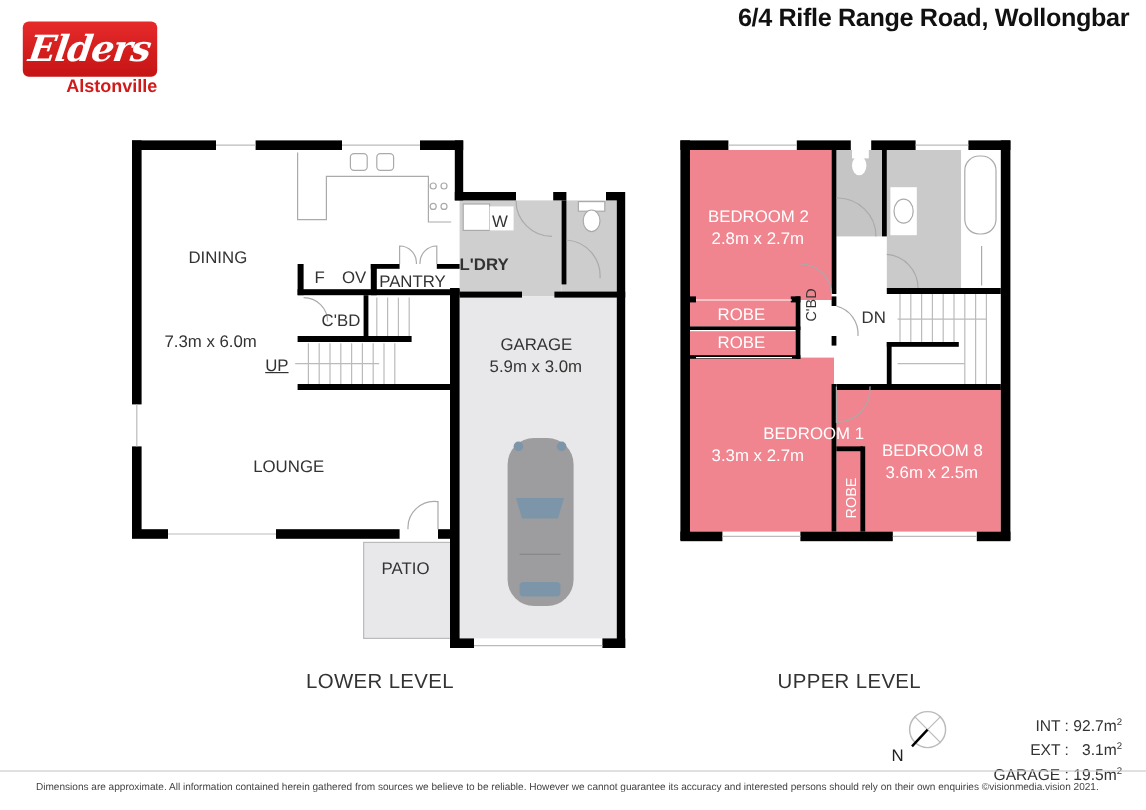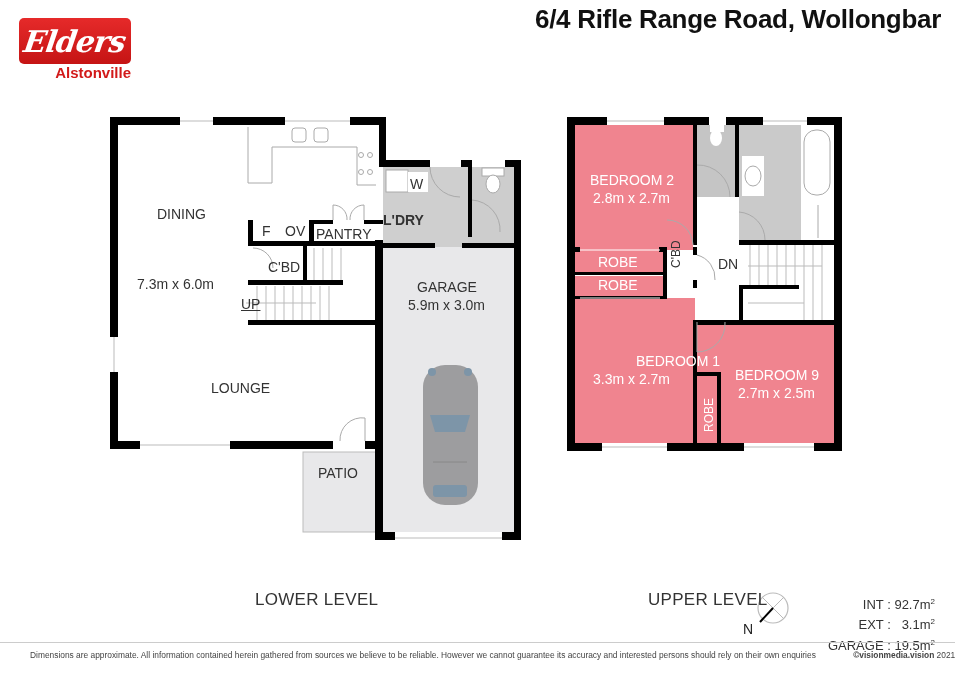--- a/index.html
+++ b/index.html
@@ -1,29 +1,29 @@
 <!DOCTYPE html>
 <html><head>
   <meta charset="utf-8">
   <style>
     html, body { margin: 0; padding: 0; background: #ffffff; }
     body { width: 955px; height: 675px; position: relative; overflow: hidden; font-family: "Liberation Sans", sans-serif; color: #222; }
     .abs { position: absolute; }
     .logo-box { left: 19px; top: 18px; width: 112px; height: 46px; background: linear-gradient(#e62a2a, #c51414); border-radius: 5px; display:flex; align-items:center; justify-content:center; }
     .logo-text { color: #fff; font-family: "DejaVu Serif", serif; font-style: italic; font-weight: bold; font-size: 30px; letter-spacing: -1px; transform: skewX(-8deg); }
     .logo-sub { left: 19px; top: 64px; width: 112px; text-align: right; color: #d21a1a; font-weight: bold; font-size: 15px; }
-    .title { right: 14px; top: 4px; font-size: 26px; font-weight: bold; color: #111; white-space: nowrap; letter-spacing: -0.3px; }
+    .title { right: 14px; top: 4px; font-size: 21px; font-weight: bold; color: #111; white-space: nowrap; letter-spacing: -0.3px; }
     .plan { left: 0; top: 0; width: 955px; height: 675px; }
     .room-label { font-size: 14px; color: #333; text-align: center; white-space: nowrap; line-height: 17px; }
     .room-label.light { color: #fff; }
-    .level-label { font-size: 17px; color: #333; letter-spacing: 0.3px; margin-top: 32px; }
+    .level-label { font-size: 17px; color: #333; letter-spacing: 0.3px; }
     .areas { right: 20px; top: 593px; font-size: 13px; color: #333; text-align: right; line-height: 17px; }
     .areas sup { font-size: 8px; }
     .disclaimer { left: 30px; top: 650px; font-size: 8.4px; color: #444; white-space: nowrap; }
-    .disclaimer b { font-weight: bold; margin-left: 35px; }
+    .disclaimer b { font-weight: normal; }
     .divider { left: 0; top: 642px; width: 955px; height: 1px; background: #ccc; }
   </style>
 </head>
 <body>
 
 <div class="abs logo-box">
   <span class="logo-text">Elders</span>
 </div>
 <div class="abs logo-sub">Alstonville</div>
 
@@ -202,42 +202,42 @@
   <g>
     <circle cx="773" cy="608" r="15" fill="none" stroke="#bbb" stroke-width="1.2"></circle>
     <line x1="762" y1="597" x2="784" y2="619" stroke="#bbb"></line>
     <line x1="784" y1="597" x2="762" y2="619" stroke="#bbb"></line>
     <line x1="773" y1="608" x2="760" y2="622" stroke="#000" stroke-width="2"></line>
   </g>
 </svg>
 
 <div class="abs room-label" style="left:157px;top:206px;">DINING</div>
 <div class="abs room-label" style="left:137px;top:276px;">7.3m x 6.0m</div>
-<div class="abs room-label" style="left:241px;top:296px;text-decoration:underline;">UP</div>
+<div class="abs room-label" style="left:221px;top:296px;text-decoration:underline;">UP</div>
 <div class="abs room-label" style="left:211px;top:380px;">LOUNGE</div>
 <div class="abs room-label" style="left:262px;top:223px;">F</div>
 <div class="abs room-label" style="left:285px;top:223px;">OV</div>
 <div class="abs room-label" style="left:316px;top:226px;">PANTRY</div>
 <div class="abs room-label" style="left:268px;top:259px;">C'BD</div>
 <div class="abs room-label" style="left:410px;top:176px;">W</div>
 <div class="abs room-label" style="left:383px;top:212px;font-weight:bold;">L'DRY</div>
 <div class="abs room-label" style="left:417px;top:279px;">GARAGE</div>
 <div class="abs room-label" style="left:408px;top:297px;">5.9m x 3.0m</div>
 <div class="abs room-label" style="left:318px;top:465px;">PATIO</div>
 
 <div class="abs room-label light" style="left:590px;top:172px;">BEDROOM 2</div>
 <div class="abs room-label light" style="left:593px;top:190px;">2.8m x 2.7m</div>
 <div class="abs room-label light" style="left:598px;top:254px;">ROBE</div>
 <div class="abs room-label light" style="left:598px;top:277px;">ROBE</div>
 <div class="abs room-label" style="left:668px;top:268px;font-size:12px;transform:rotate(-90deg);transform-origin:left top;">C'BD</div>
 <div class="abs room-label" style="left:718px;top:256px;">DN</div>
 <div class="abs room-label light" style="left:591px;top:353px;margin-left:45px;">BEDROOM 1</div>
 <div class="abs room-label light" style="left:593px;top:371px;">3.3m x 2.7m</div>
-<div class="abs room-label light" style="left:735px;top:367px;">BEDROOM 9</div>
-<div class="abs room-label light" style="left:738px;top:385px;">2.7m x 2.5m</div>
+<div class="abs room-label light" style="left:735px;top:367px;">BEDROOM 8</div>
+<div class="abs room-label light" style="left:738px;top:385px;">3.6m x 2.5m</div>
 <div class="abs room-label light" style="left:701px;top:432px;font-size:12px;transform:rotate(-90deg);transform-origin:left top;">ROBE</div>
 
 <div class="abs level-label" style="left:255px;top:558px;">LOWER LEVEL</div>
 <div class="abs level-label" style="left:648px;top:558px;">UPPER LEVEL</div>
 
 <div class="abs" style="left:743px;top:621px;font-size:14px;color:#222;">N</div>
 
 <div class="abs areas">
   <div><span>INT :</span> <span>92.7m</span><sup>2</sup></div>
   <div><span>EXT :</span> &nbsp; <span>3.1m</span><sup>2</sup></div>

